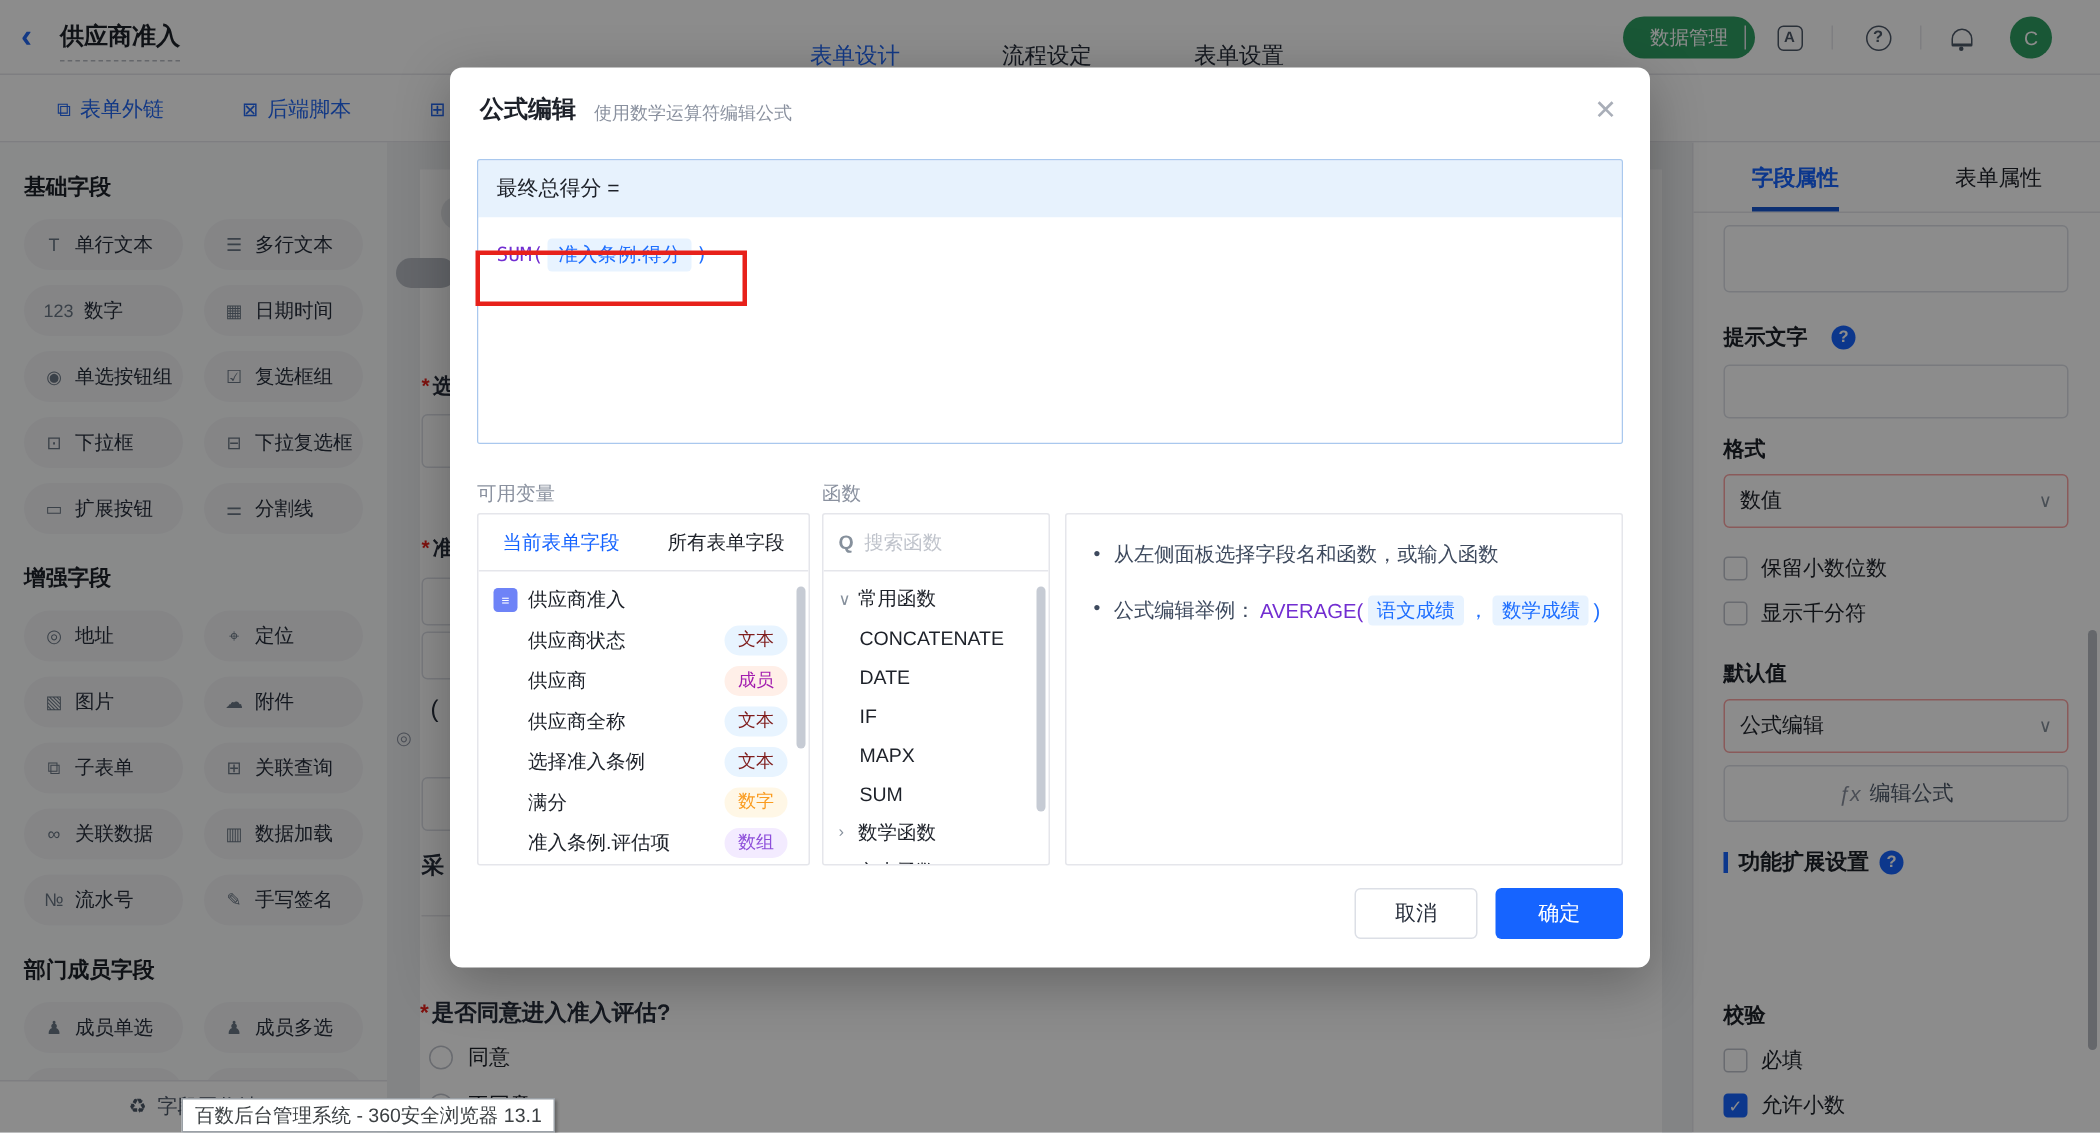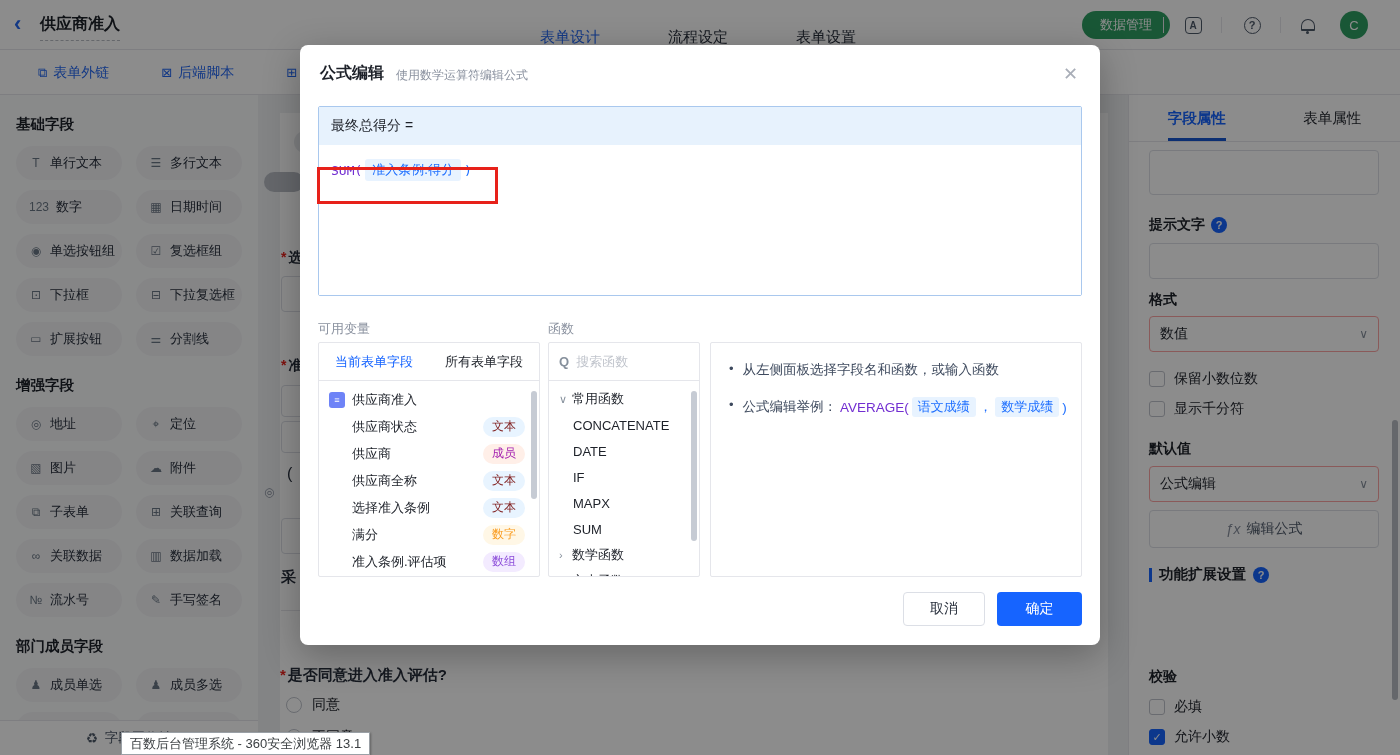--- a/index.html
+++ b/index.html
@@ -64,21 +64,21 @@
   .radio { width:16px; height:16px; border:1px solid #c0c4cc; border-radius:50%; background:#fff; cursor:pointer; }
   .q-label { font-weight:700; font-size:15px; }
 
   
   #rpanel { position:absolute; left:1128px; top:95px; width:272px; height:660px; background:#fff;
     border-left:1px solid #e5e6eb; z-index:1; }
   #rtabs { height:47px; border-bottom:1px solid #e5e6eb; display:flex; }
   .rtab { flex:1; display:flex; align-items:center; justify-content:center; font-size:14.5px; cursor:pointer; position:relative; }
   .rtab.active { color:#1664ff; font-weight:600; }
   .rtab.active::after { content:""; position:absolute; left:50%; bottom:0; transform:translateX(-50%); width:58px; height:3px; background:#1657d0; }
-  .rp-label { position:absolute; left:20px; font-size:14px; font-weight:600; display:flex; gap:6px; align-items:center; }
+  .rp-label { position:absolute; left:20px; font-size:14px; font-weight:600; display:flex; gap:16px; align-items:center; }
   .rp-input { position:absolute; left:20px; width:230px; border:1px solid #dcdfe6; border-radius:4px; background:#fff; }
   .rp-select { position:absolute; left:20px; width:230px; height:36px; border:1px solid #fca5a5; border-radius:4px;
     background:#fff; display:flex; align-items:center; padding:0 10px; font-size:14px; cursor:pointer; }
   .rp-select .chev { margin-left:auto; color:#86909c; font-size:12px; }
   .rp-btn { position:absolute; left:20px; width:230px; height:38px; border:1px solid #dcdfe6; border-radius:4px; background:#fff;
     display:flex; align-items:center; justify-content:center; gap:6px; font-size:14px; color:#272e3b; cursor:pointer; }
   .cb-row { position:absolute; left:20px; display:flex; align-items:center; gap:9px; font-size:14px; cursor:pointer; }
   .cb { width:16px; height:16px; border:1px solid #c0c4cc; border-radius:3px; background:#fff;
     display:flex; align-items:center; justify-content:center; font-size:11px; color:#fff; }
   .cb.checked { background:#1664ff; border-color:#1664ff; }

